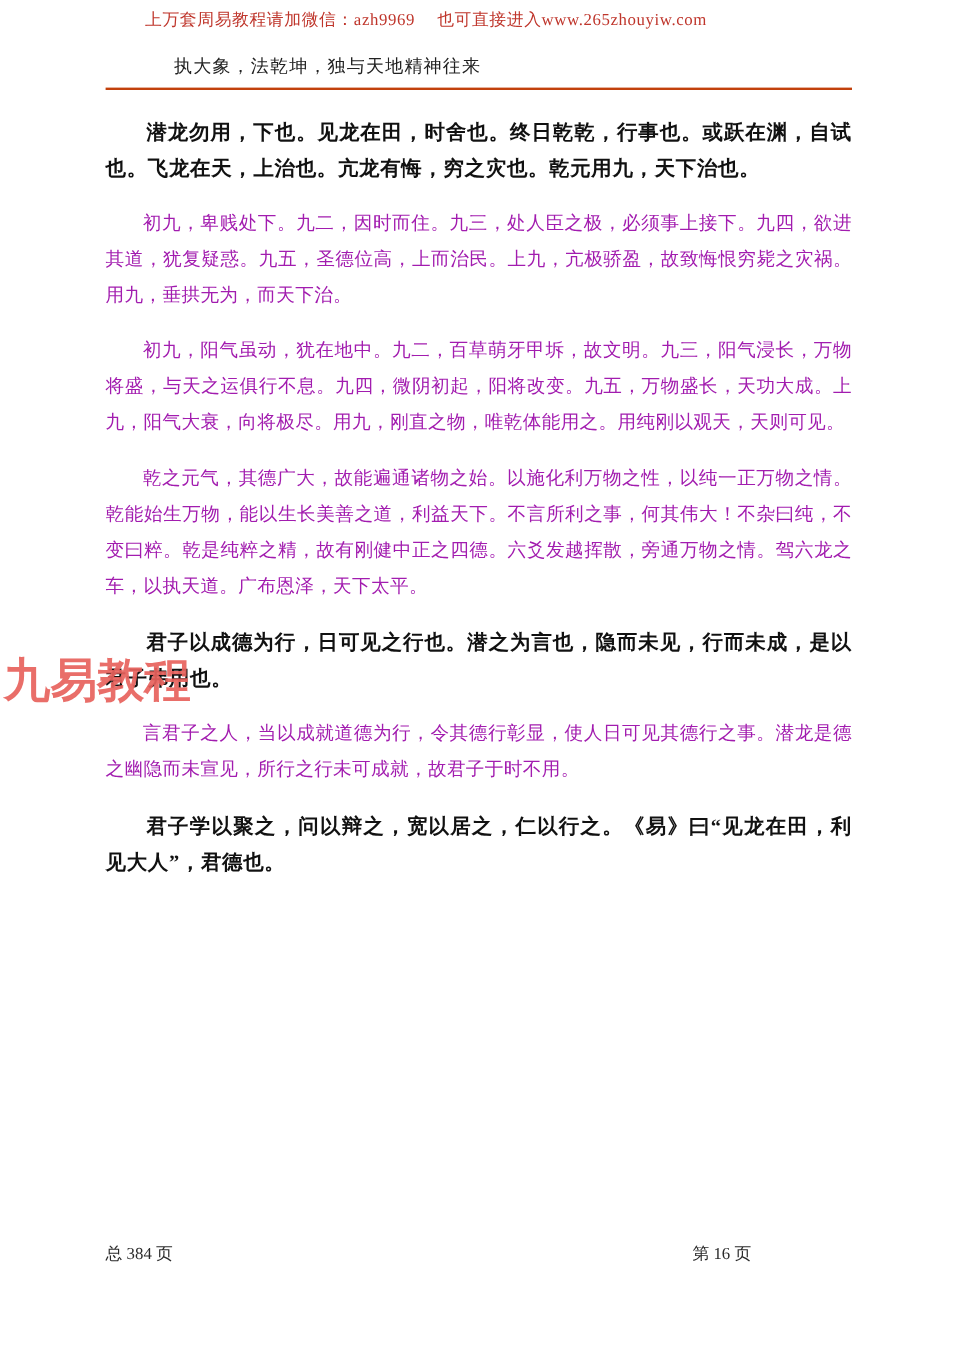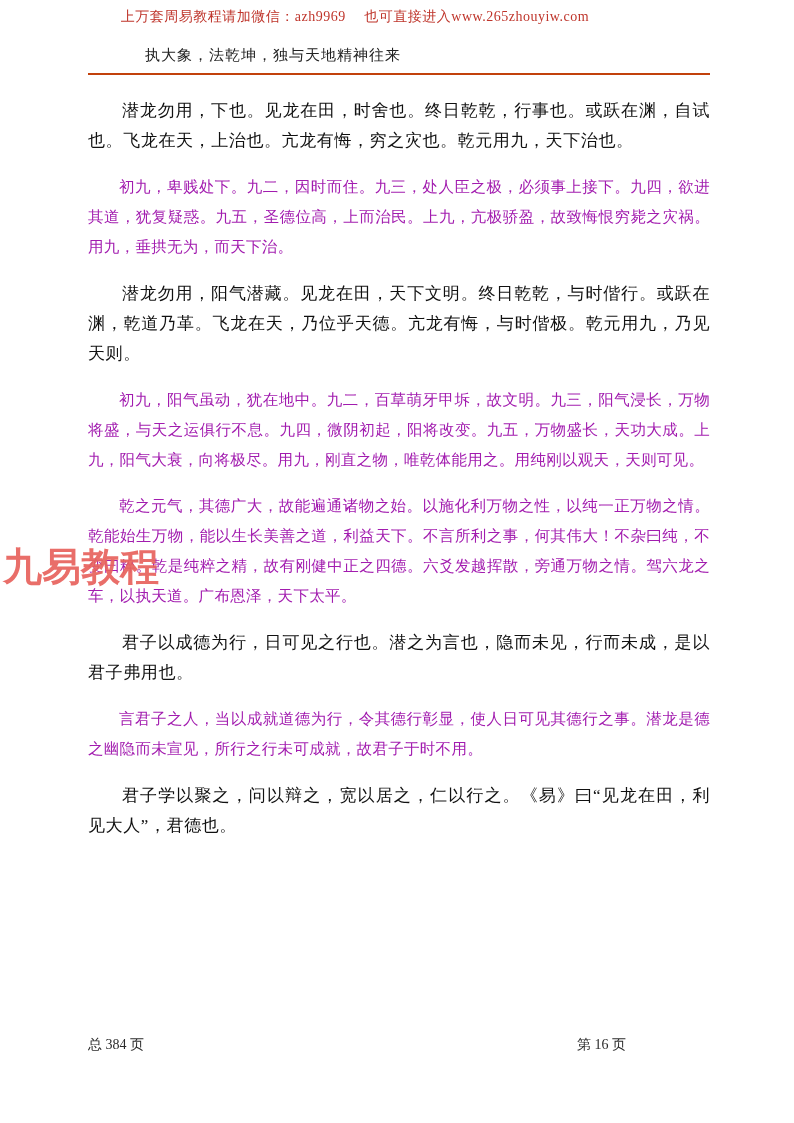--- a/index.html
+++ b/index.html
@@ -42,21 +42,21 @@
     border-bottom: 2px solid #c2410c;
   }
   .body-text p {
     margin: 16px 0 0 0;
     text-align: justify;
     text-indent: 2em;
     line-height: 30px;
   }
   .body-text p.scripture {
     font-size: 17px;
-    font-weight: 400;
+    font-weight: 700;
     color: #111111;
     letter-spacing: 0.6px;
     margin-top: 17px;
   }
   .body-text p.commentary {
     font-size: 15.5px;
     font-weight: 400;
     color: #a21caf;
     letter-spacing: 0.3px;
   }
@@ -92,21 +92,20 @@
 
   <div class="top-banner">上万套周易教程请加微信：azh9969　 也可直接进入www.265zhouyiw.com</div>
 
   <div class="content">
 
     <div class="section-head">执大象，法乾坤，独与天地精神往来</div>
 
     <div class="body-text">
       <p class="scripture">潜龙勿用，下也。见龙在田，时舍也。终日乾乾，行事也。或跃在渊，自试也。飞龙在天，上治也。亢龙有悔，穷之灾也。乾元用九，天下治也。</p>
       <p class="commentary">初九，卑贱处下。九二，因时而住。九三，处人臣之极，必须事上接下。九四，欲进其道，犹复疑惑。九五，圣德位高，上而治民。上九，亢极骄盈，故致悔恨穷毙之灾祸。用九，垂拱无为，而天下治。</p>
-      <p class="scripture">潜龙勿用，阳气潜藏。见龙在田，天下文明。终日乾乾，与时偕行。或跃在渊，乾道乃革。飞龙在天，乃位乎天德。亢龙有悔，与时偕极。乾元用九，乃见天则。</p>
       <p class="commentary">初九，阳气虽动，犹在地中。九二，百草萌牙甲坼，故文明。九三，阳气浸长，万物将盛，与天之运俱行不息。九四，微阴初起，阳将改变。九五，万物盛长，天功大成。上九，阳气大衰，向将极尽。用九，刚直之物，唯乾体能用之。用纯刚以观天，天则可见。</p>
       <p class="commentary">乾之元气，其德广大，故能遍通诸物之始。以施化利万物之性，以纯一正万物之情。乾能始生万物，能以生长美善之道，利益天下。不言所利之事，何其伟大！不杂曰纯，不变曰粹。乾是纯粹之精，故有刚健中正之四德。六爻发越挥散，旁通万物之情。驾六龙之车，以执天道。广布恩泽，天下太平。</p>
       <p class="scripture">君子以成德为行，日可见之行也。潜之为言也，隐而未见，行而未成，是以君子弗用也。</p>
       <p class="commentary">言君子之人，当以成就道德为行，令其德行彰显，使人日可见其德行之事。潜龙是德之幽隐而未宣见，所行之行未可成就，故君子于时不用。</p>
       <p class="scripture">君子学以聚之，问以辩之，宽以居之，仁以行之。《易》曰“见龙在田，利见大人”，君德也。</p>
     </div>
 
   </div>
 
   <div class="watermark">九易教程</div>

